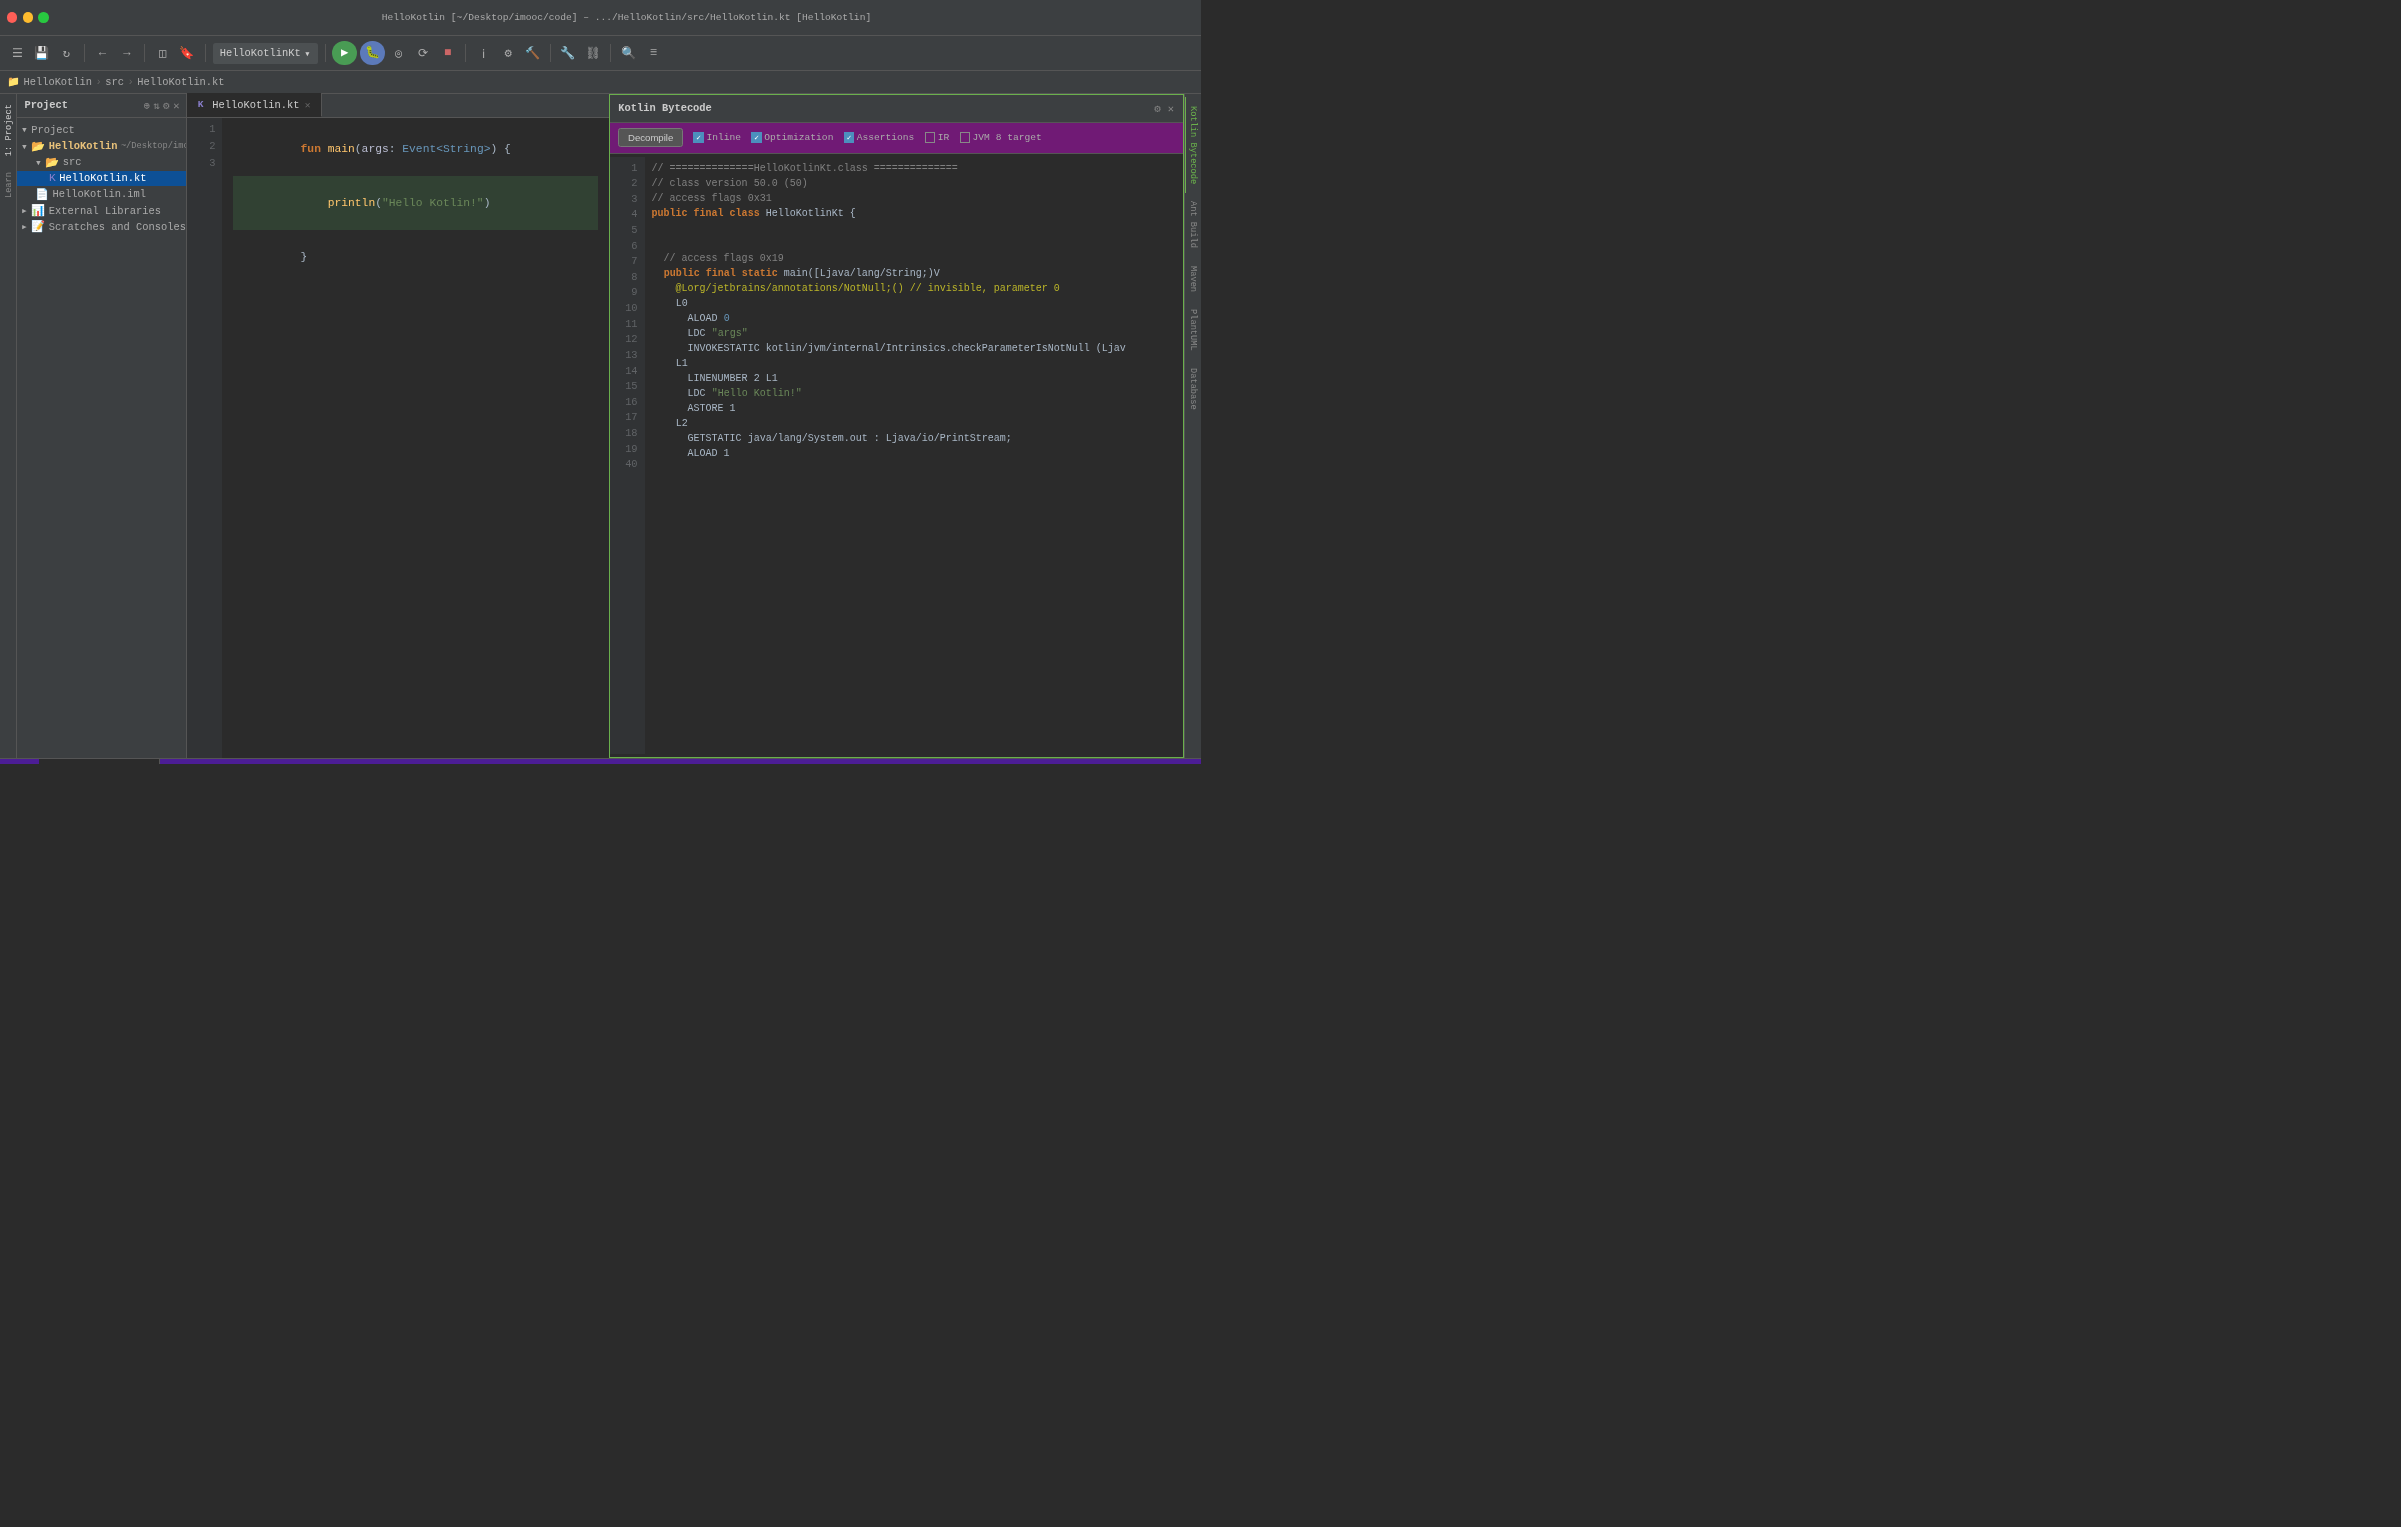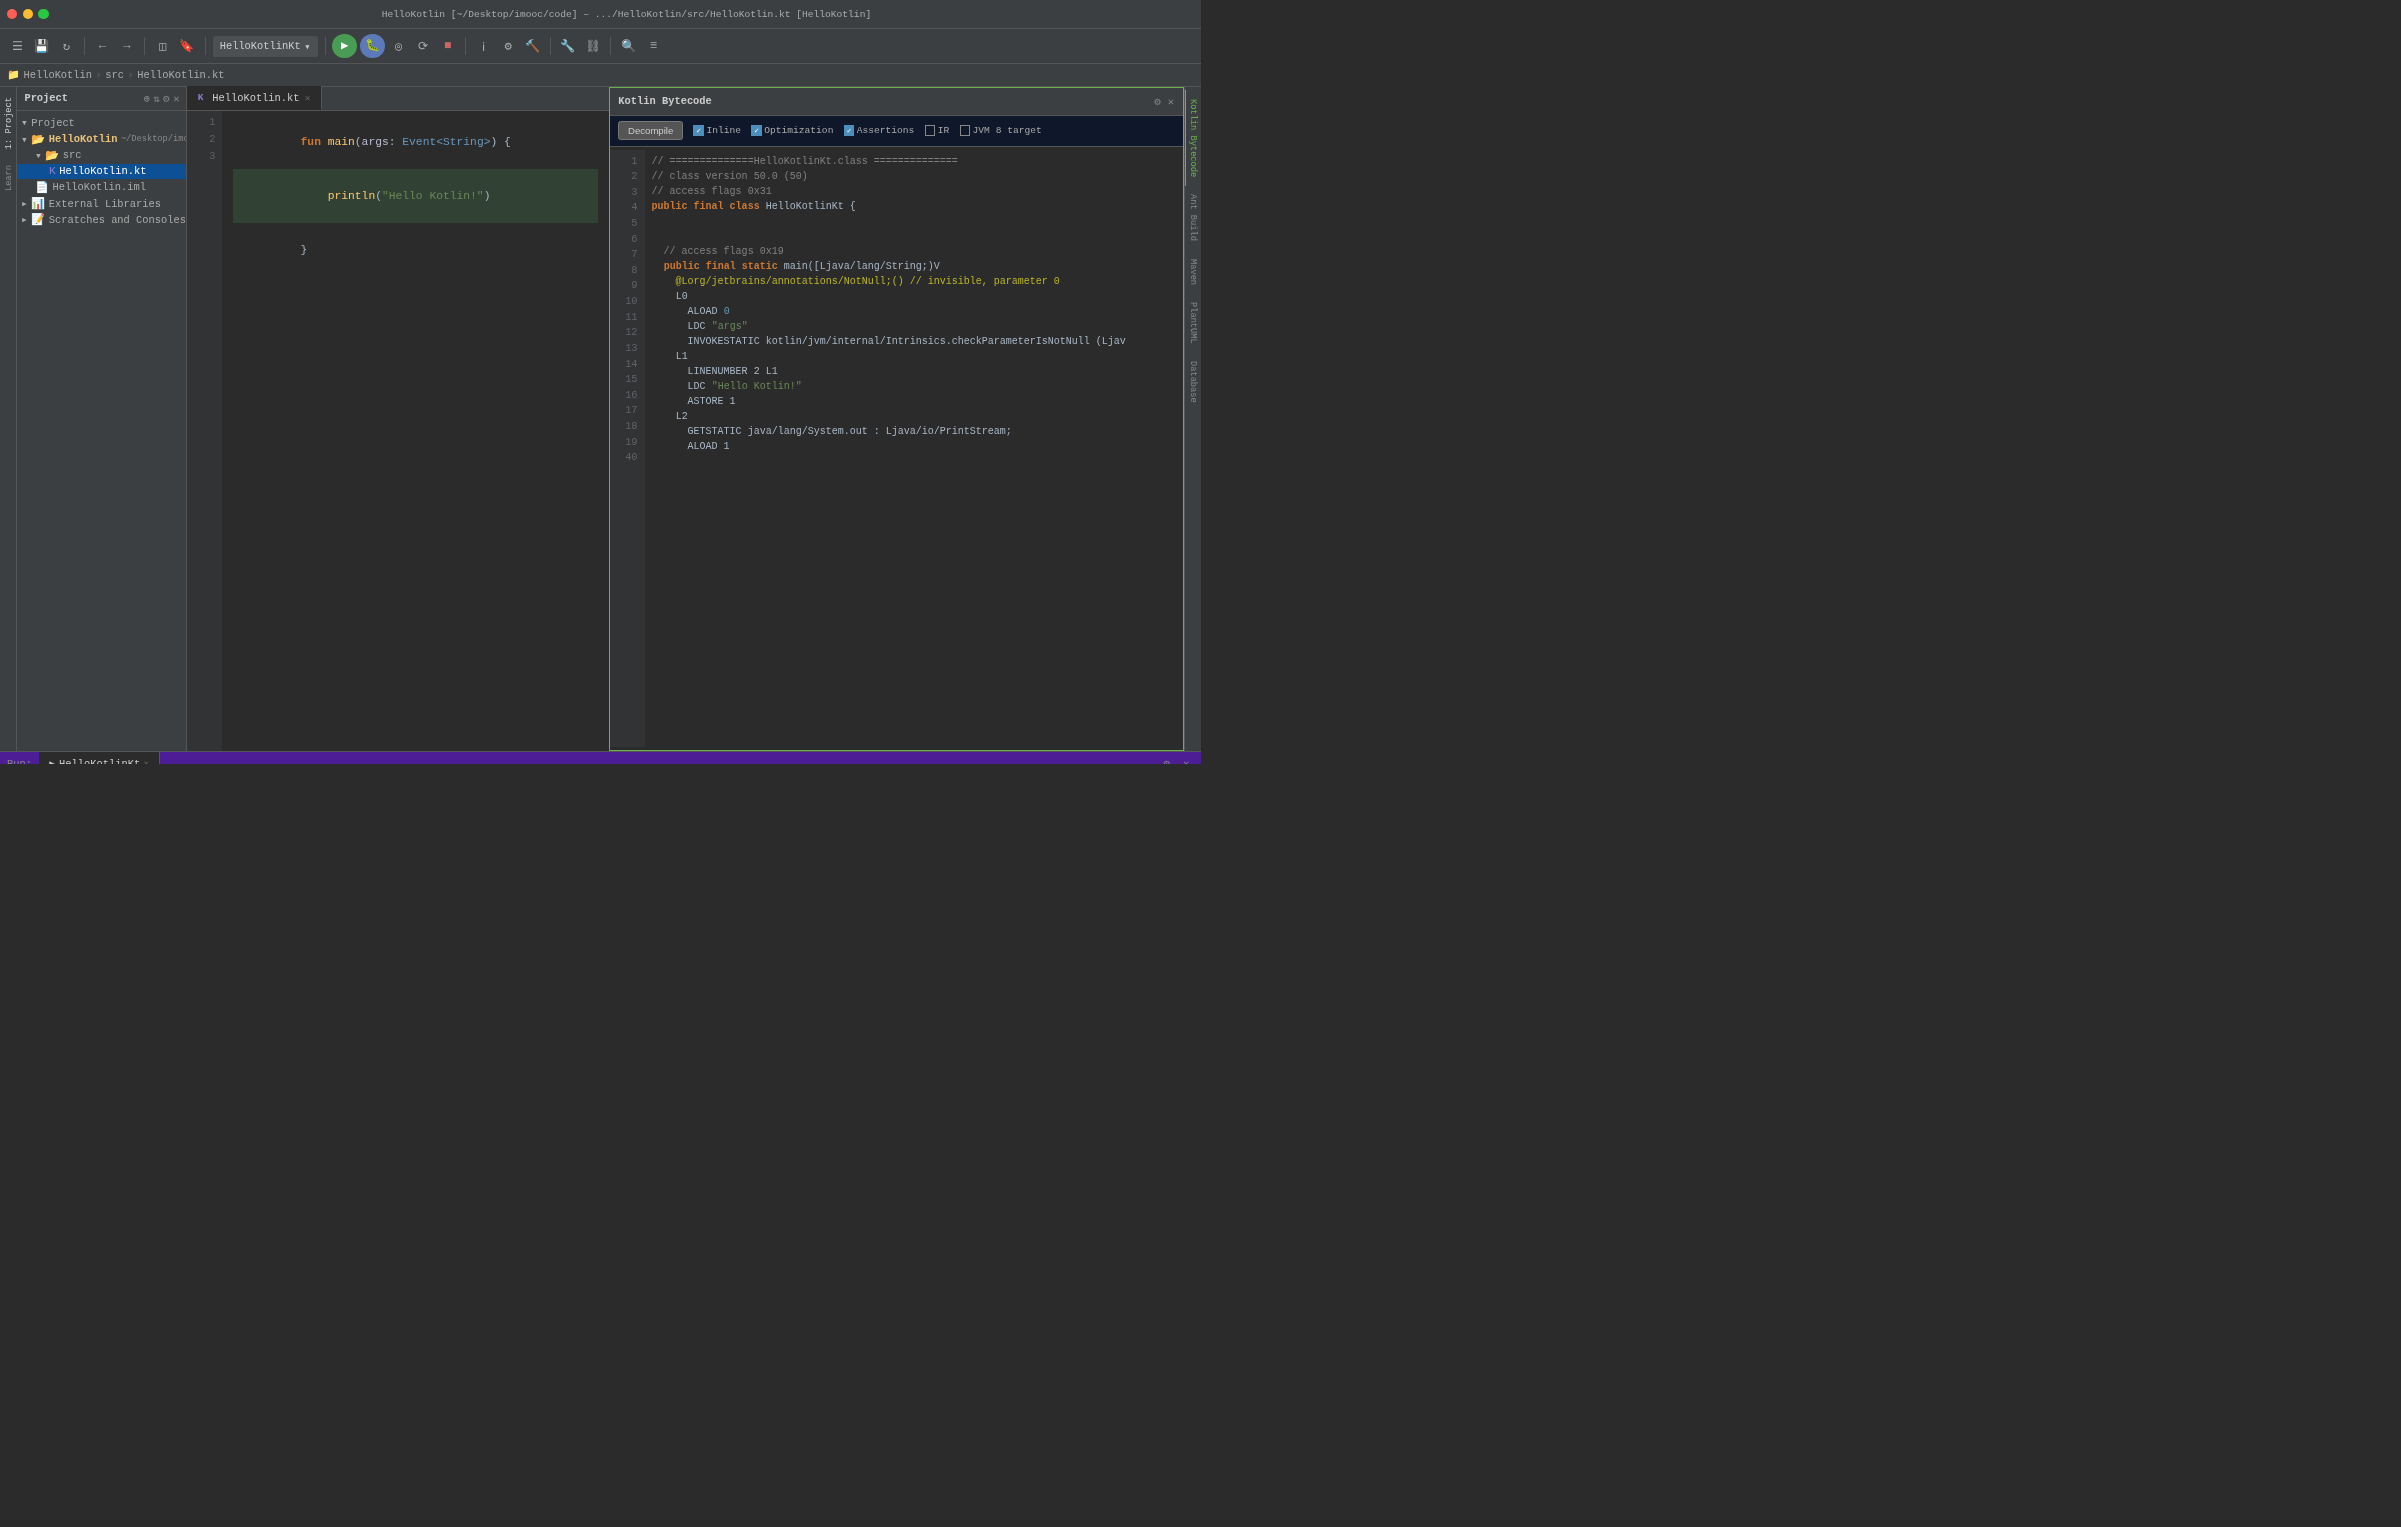--- a/index.html
+++ b/index.html
@@ -8,21 +8,21 @@
       height: 764px;
       background: #2b2b2b;
       font-family: 'Menlo', 'Monaco', 'Courier New', monospace;
       font-size: 10.4px;
       color: #a9b7c6;
       overflow: hidden;
     }
 
     
     #title-bar {
-      height: 29px;
+      height: 36px;
       background: #3c3f41;
       display: flex;
       align-items: center;
       padding: 0 7px;
       border-bottom: 0.9px solid #555;
       position: relative;
     }
     .traffic-lights {
       display: flex;
       gap: 5.2px;
@@ -331,21 +331,21 @@
       background: #2b2b2b;
       display: flex;
       align-items: center;
       justify-content: center;
       font-size: 7.8px;
     }
     .checkbox-box.checked { background: #4c8fbd; border-color: #4c8fbd; color: white; }
     .checkbox-box.unchecked { background: transparent; }
     #bytecode-options {
       height: 31px;
-      background: #0f172a;
+      background: #701a75;
       border-bottom: 0.9px solid #555;
       display: flex;
       align-items: center;
       padding: 0 8.7px;
       gap: 10.4px;
     }
     #bytecode-code {
       flex: 1;
       padding: 3.5px 0;
       overflow: hidden;

